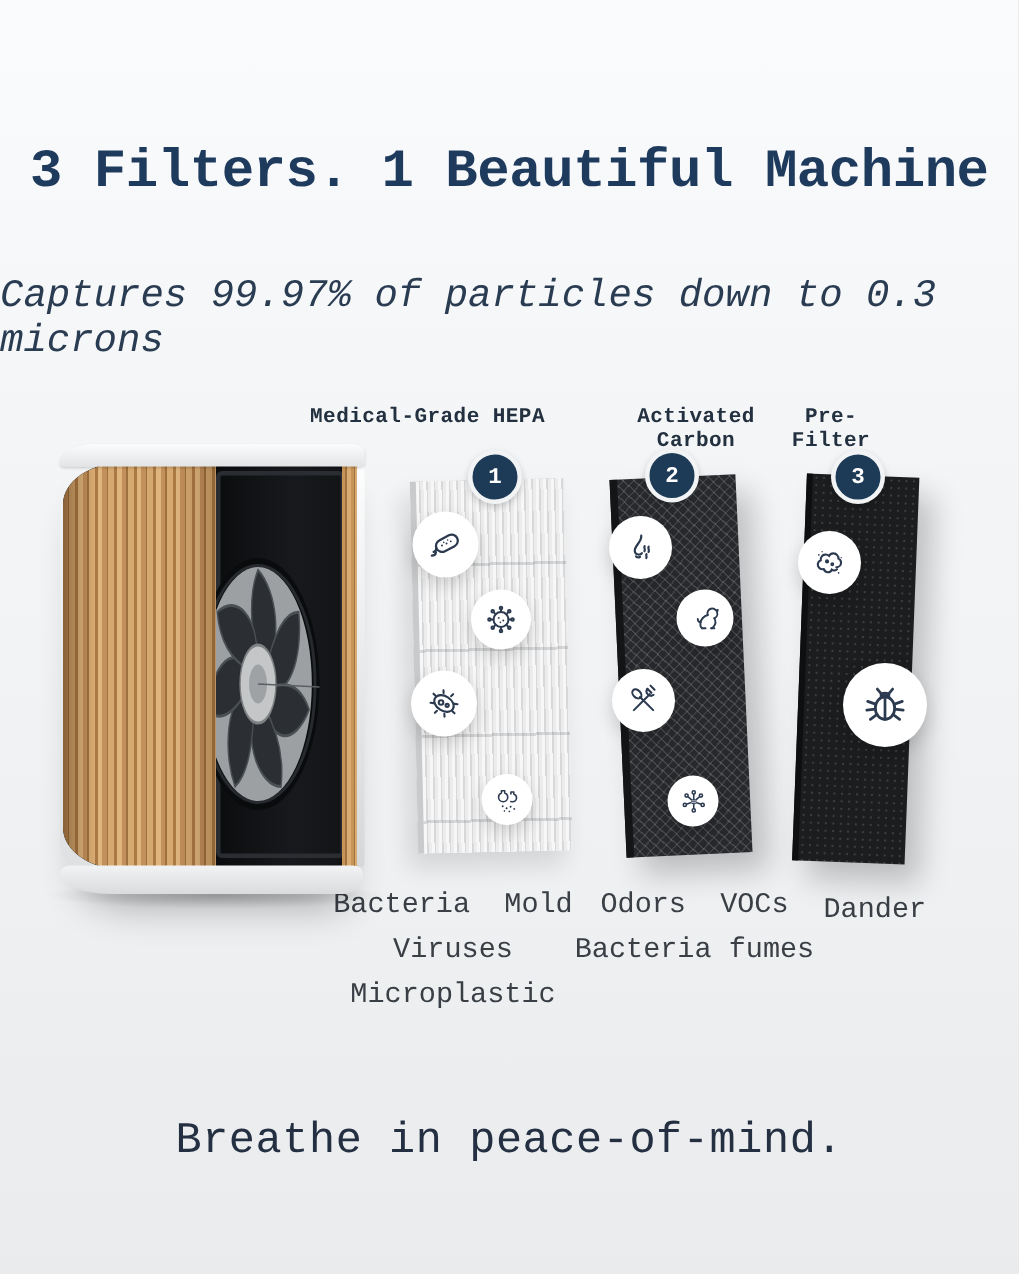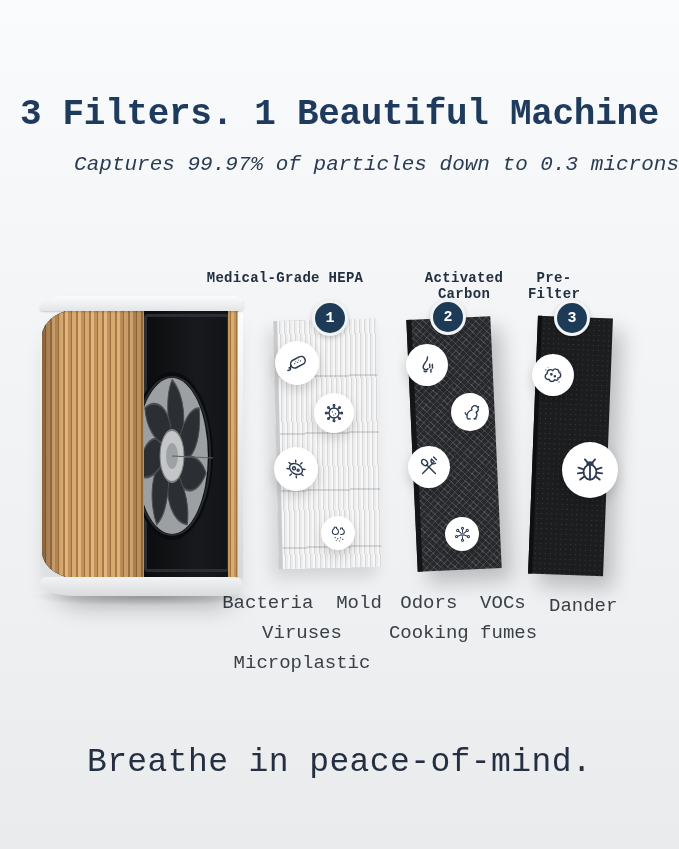--- a/index.html
+++ b/index.html
@@ -8,26 +8,26 @@
     font-family:Liberation Mono, monospace;
     background:linear-gradient(180deg,#fafbfd 0%,#f4f5f7 35%,#eef0f2 70%,#e9ebed 100%);
   }
   .abs{position:absolute;}
   
   .title{
     left:0; right:0; top:94px; text-align:center;
     font-size:36px; font-weight:700; letter-spacing:-0.3px; color:#1e3a5c;
   }
   .subtitle{
-    left:0; right:0; top:153px; text-align:right;
-    font-size:21px; font-style:italic; font-weight:400; color:#2a3c52;
+    left:0; right:0; top:182px; text-align:left;
+    font-size:26px; font-style:italic; font-weight:400; color:#2a3c52;
   }
   .tagline{
     left:0; right:0; top:744px; text-align:center;
-    font-size:33px; font-weight:400; letter-spacing:.4px; color:#243042;
+    font-size:29px; font-weight:400; letter-spacing:.4px; color:#243042;
   }
   
   .filter-label{
     top:270px; text-align:center; font-size:14px; font-weight:600;
     letter-spacing:.3px; color:#22303f;
   }
   .label-1{left:199px; width:172px;text-align:center;}
   .label-2{left:372px; width:134px;margin-left:25px;}
   .label-3{left:512px; width:84px;}
   
@@ -336,21 +336,21 @@
     </svg>
   </div>
 
   <div class="abs captures cap-1">
     <div>Bacteria&nbsp; Mold</div>
     <div>Viruses</div>
     <div>Microplastic</div>
   </div>
   <div class="abs captures cap-2">
     <div>Odors&nbsp; VOCs</div>
-    <div>Cooking fumes</div>
+    <div>Bacteria fumes</div>
   </div>
   <div class="abs captures cap-3">
     <div>Dander</div>
   </div>
 
   <div class="abs tagline">Breathe in peace-of-mind.</div>
 
 </div>
 
 </body></html>

